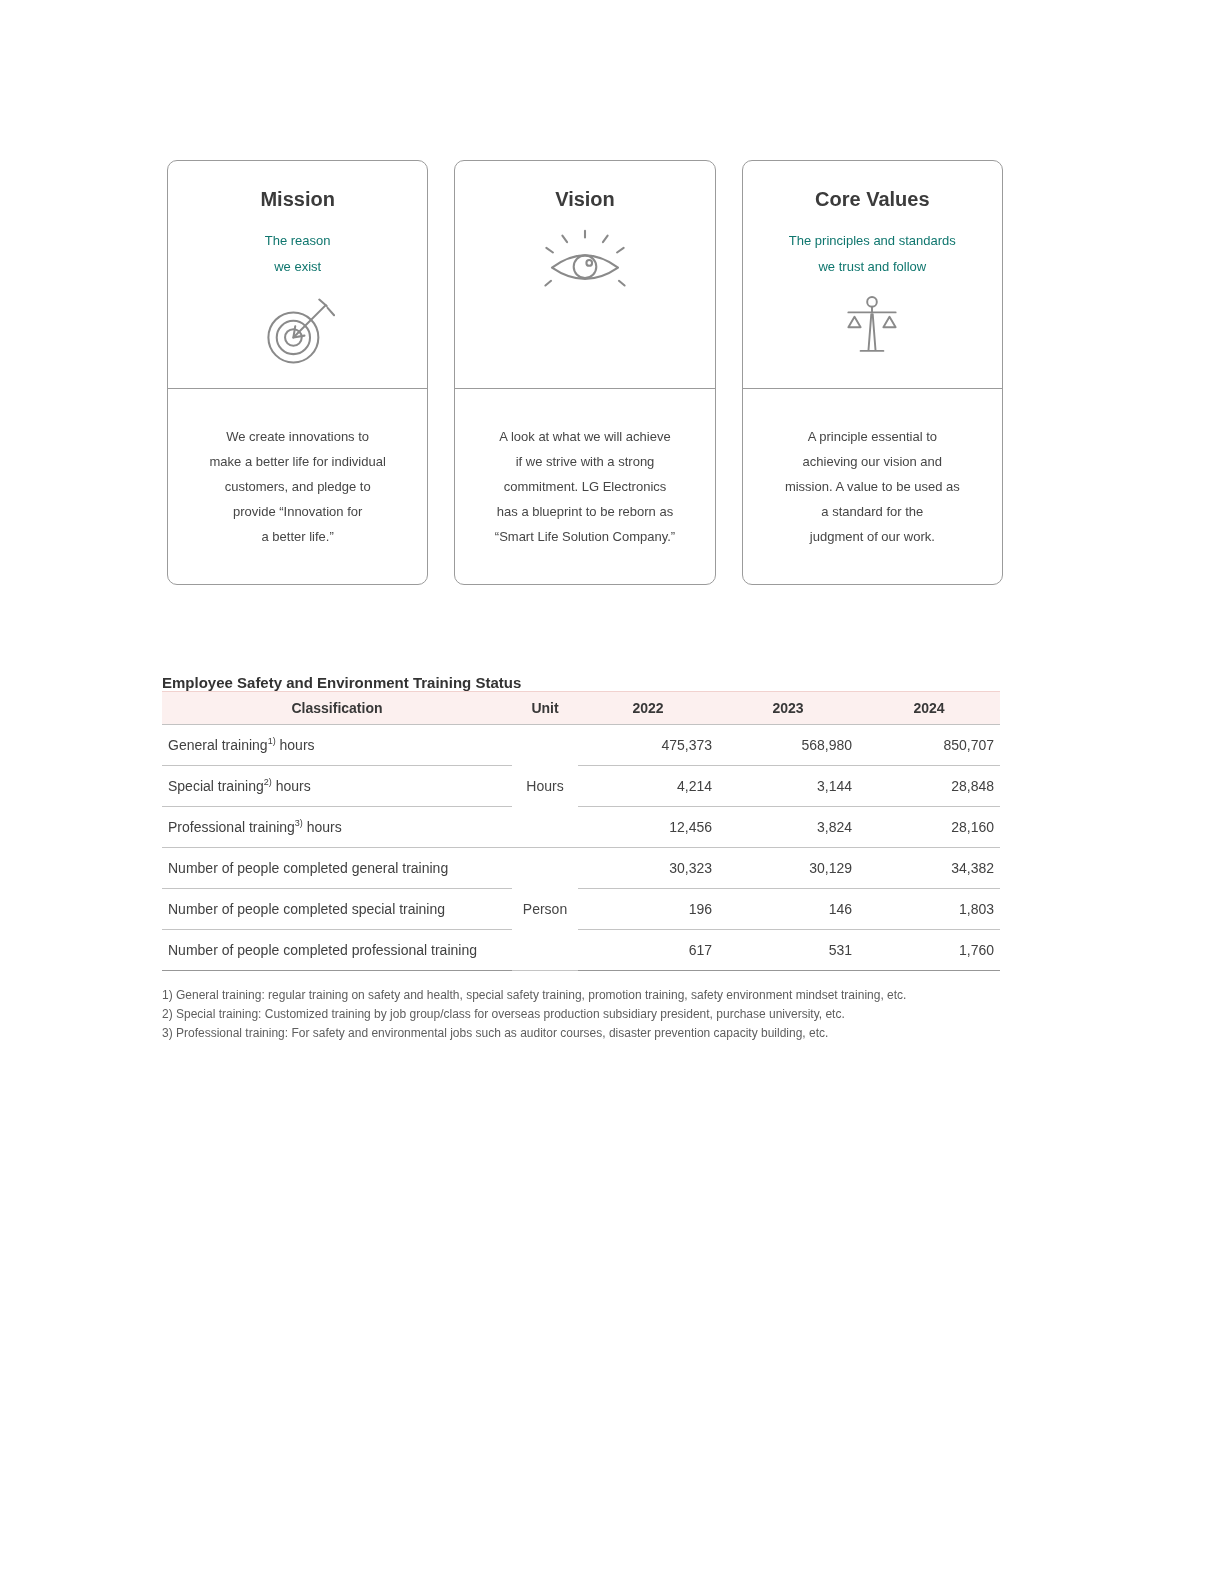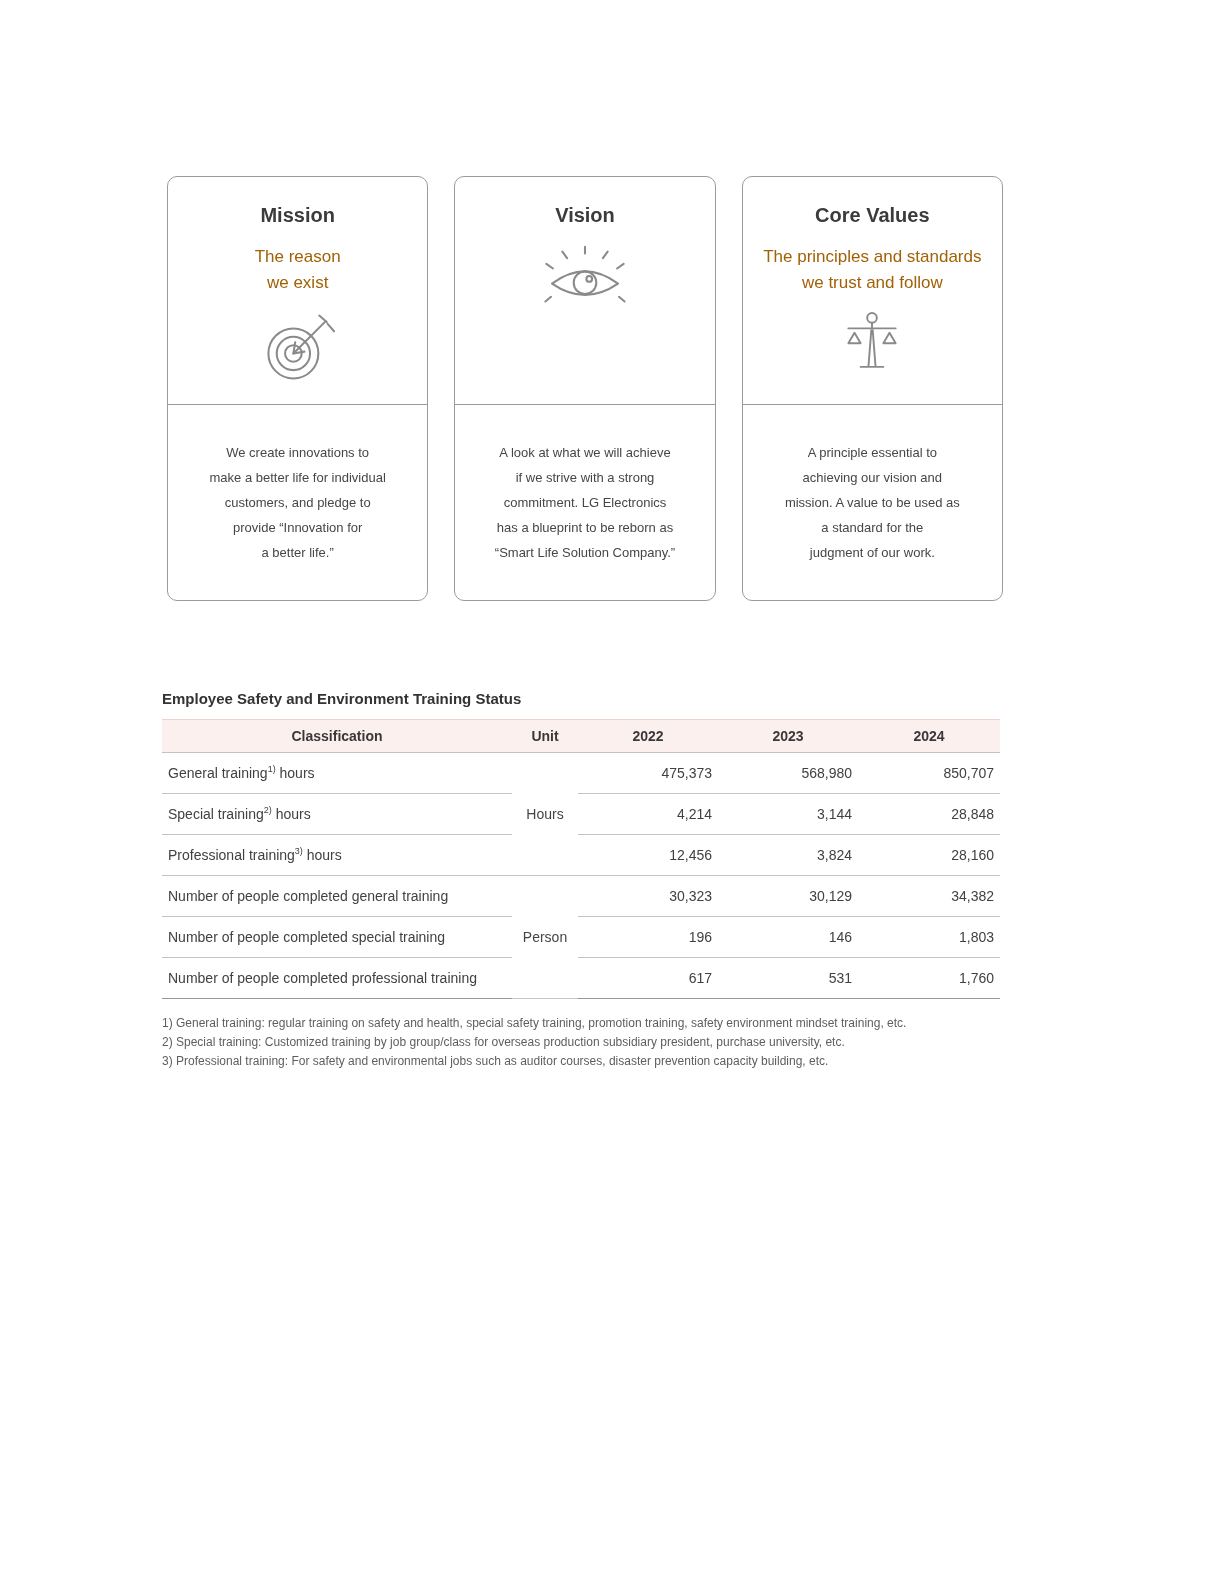--- a/index.html
+++ b/index.html
@@ -11,21 +11,21 @@
     width: 1225px;
     height: 1585px;
     position: relative;
     overflow: hidden;
     font-family: "Liberation Sans", sans-serif;
     color: #3f3f3f;
   }
   .content {
     position: absolute;
     left: 162px;
-    top: 176px;
+    top: 160px;
     width: 840px;
   }
   
   .cards {
     display: flex;
     gap: 26px;
     width: 836px;
     margin-left: 5px;
   }
   .card {
@@ -45,23 +45,23 @@
     text-align: center;
     border-bottom: 1px solid #9b9b9b;
   }
   .card-title {
     font-size: 20px;
     font-weight: bold;
     color: #3b3b3b;
     margin-bottom: 17px;
   }
   .card-subtitle {
-    font-size: 17px;
+    font-size: 13px;
     line-height: 26px;
-    color: #a16207;
+    color: #0f766e;
     white-space: pre-line;
   }
   .card-icon {
     margin-top: 14px;
   }
   .card-icon svg {
     stroke: #8a8a8a;
     fill: none;
     stroke-width: 2.2;
     stroke-linecap: round;
@@ -80,21 +80,20 @@
     white-space: pre-line;
   }
   
   .table-section {
     margin-top: 89px;
   }
   .table-title {
     font-size: 15px;
     font-weight: bold;
     color: #333333;
-    margin-bottom: 12px;
   }
   table.data {
     border-collapse: collapse;
     width: 838px;
     font-size: 14px;
     color: #414141;
   }
   table.data thead th {
     background: #fcf0ef;
     border-top: 1px solid #f1d2cf;

